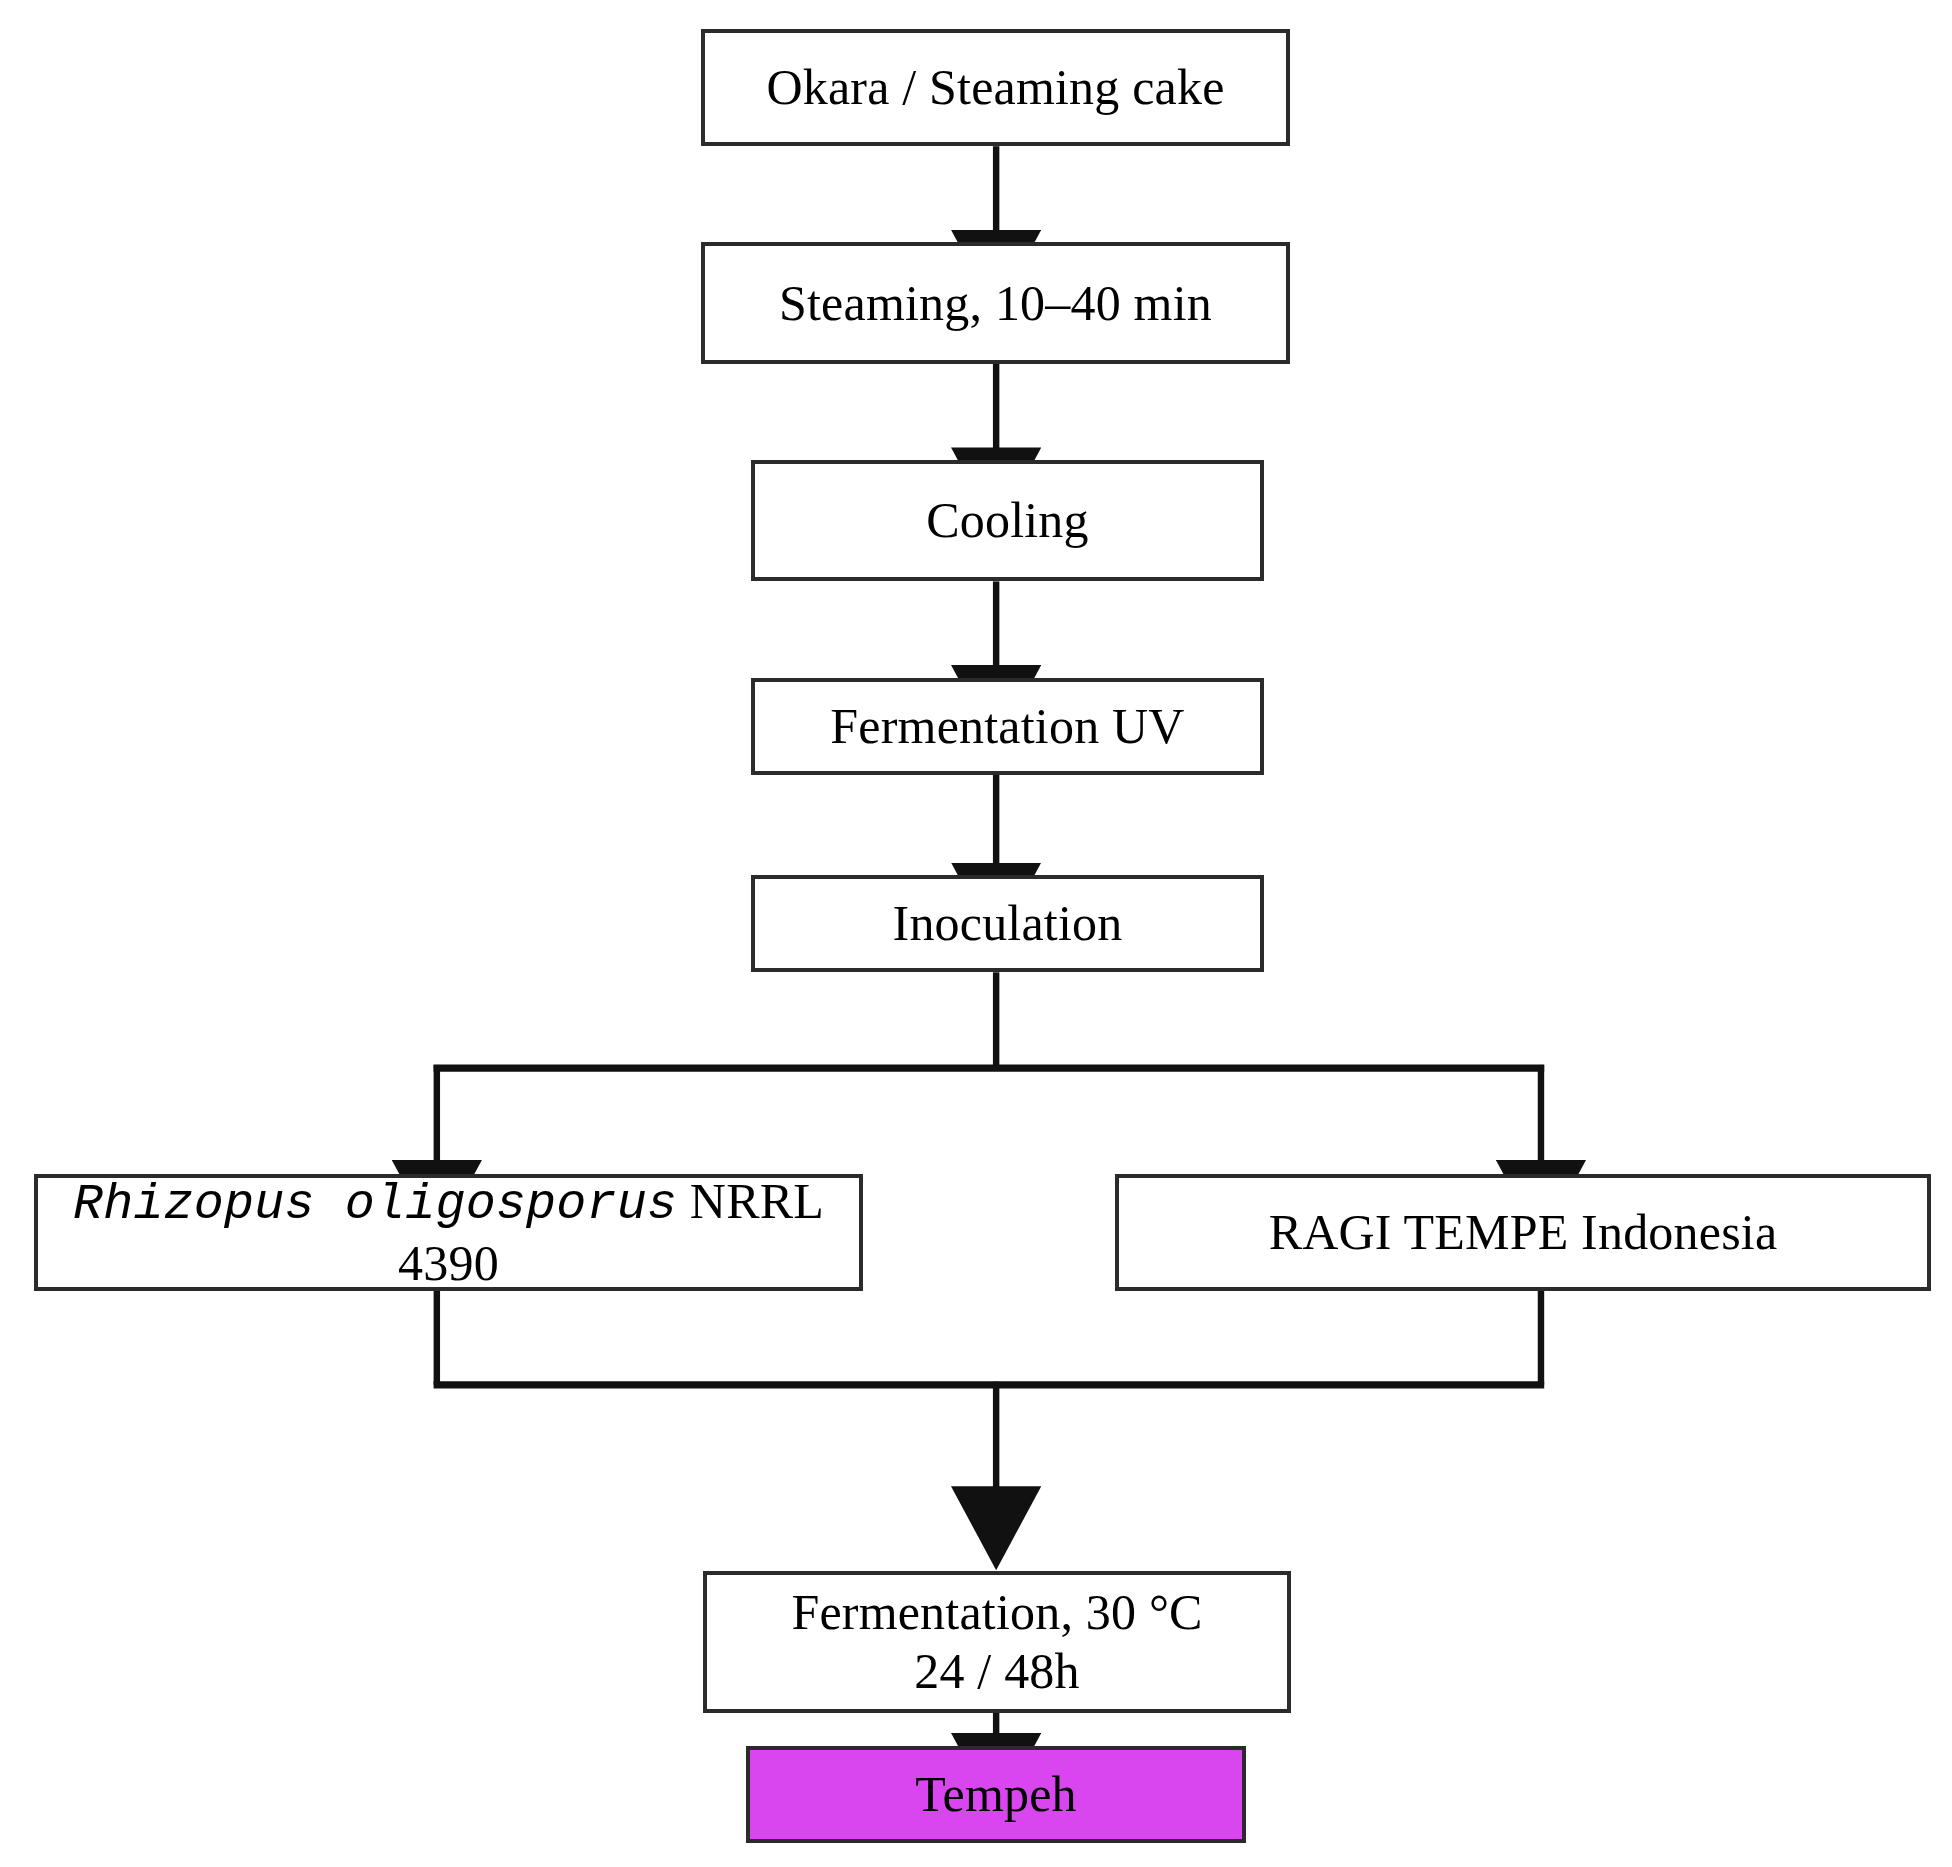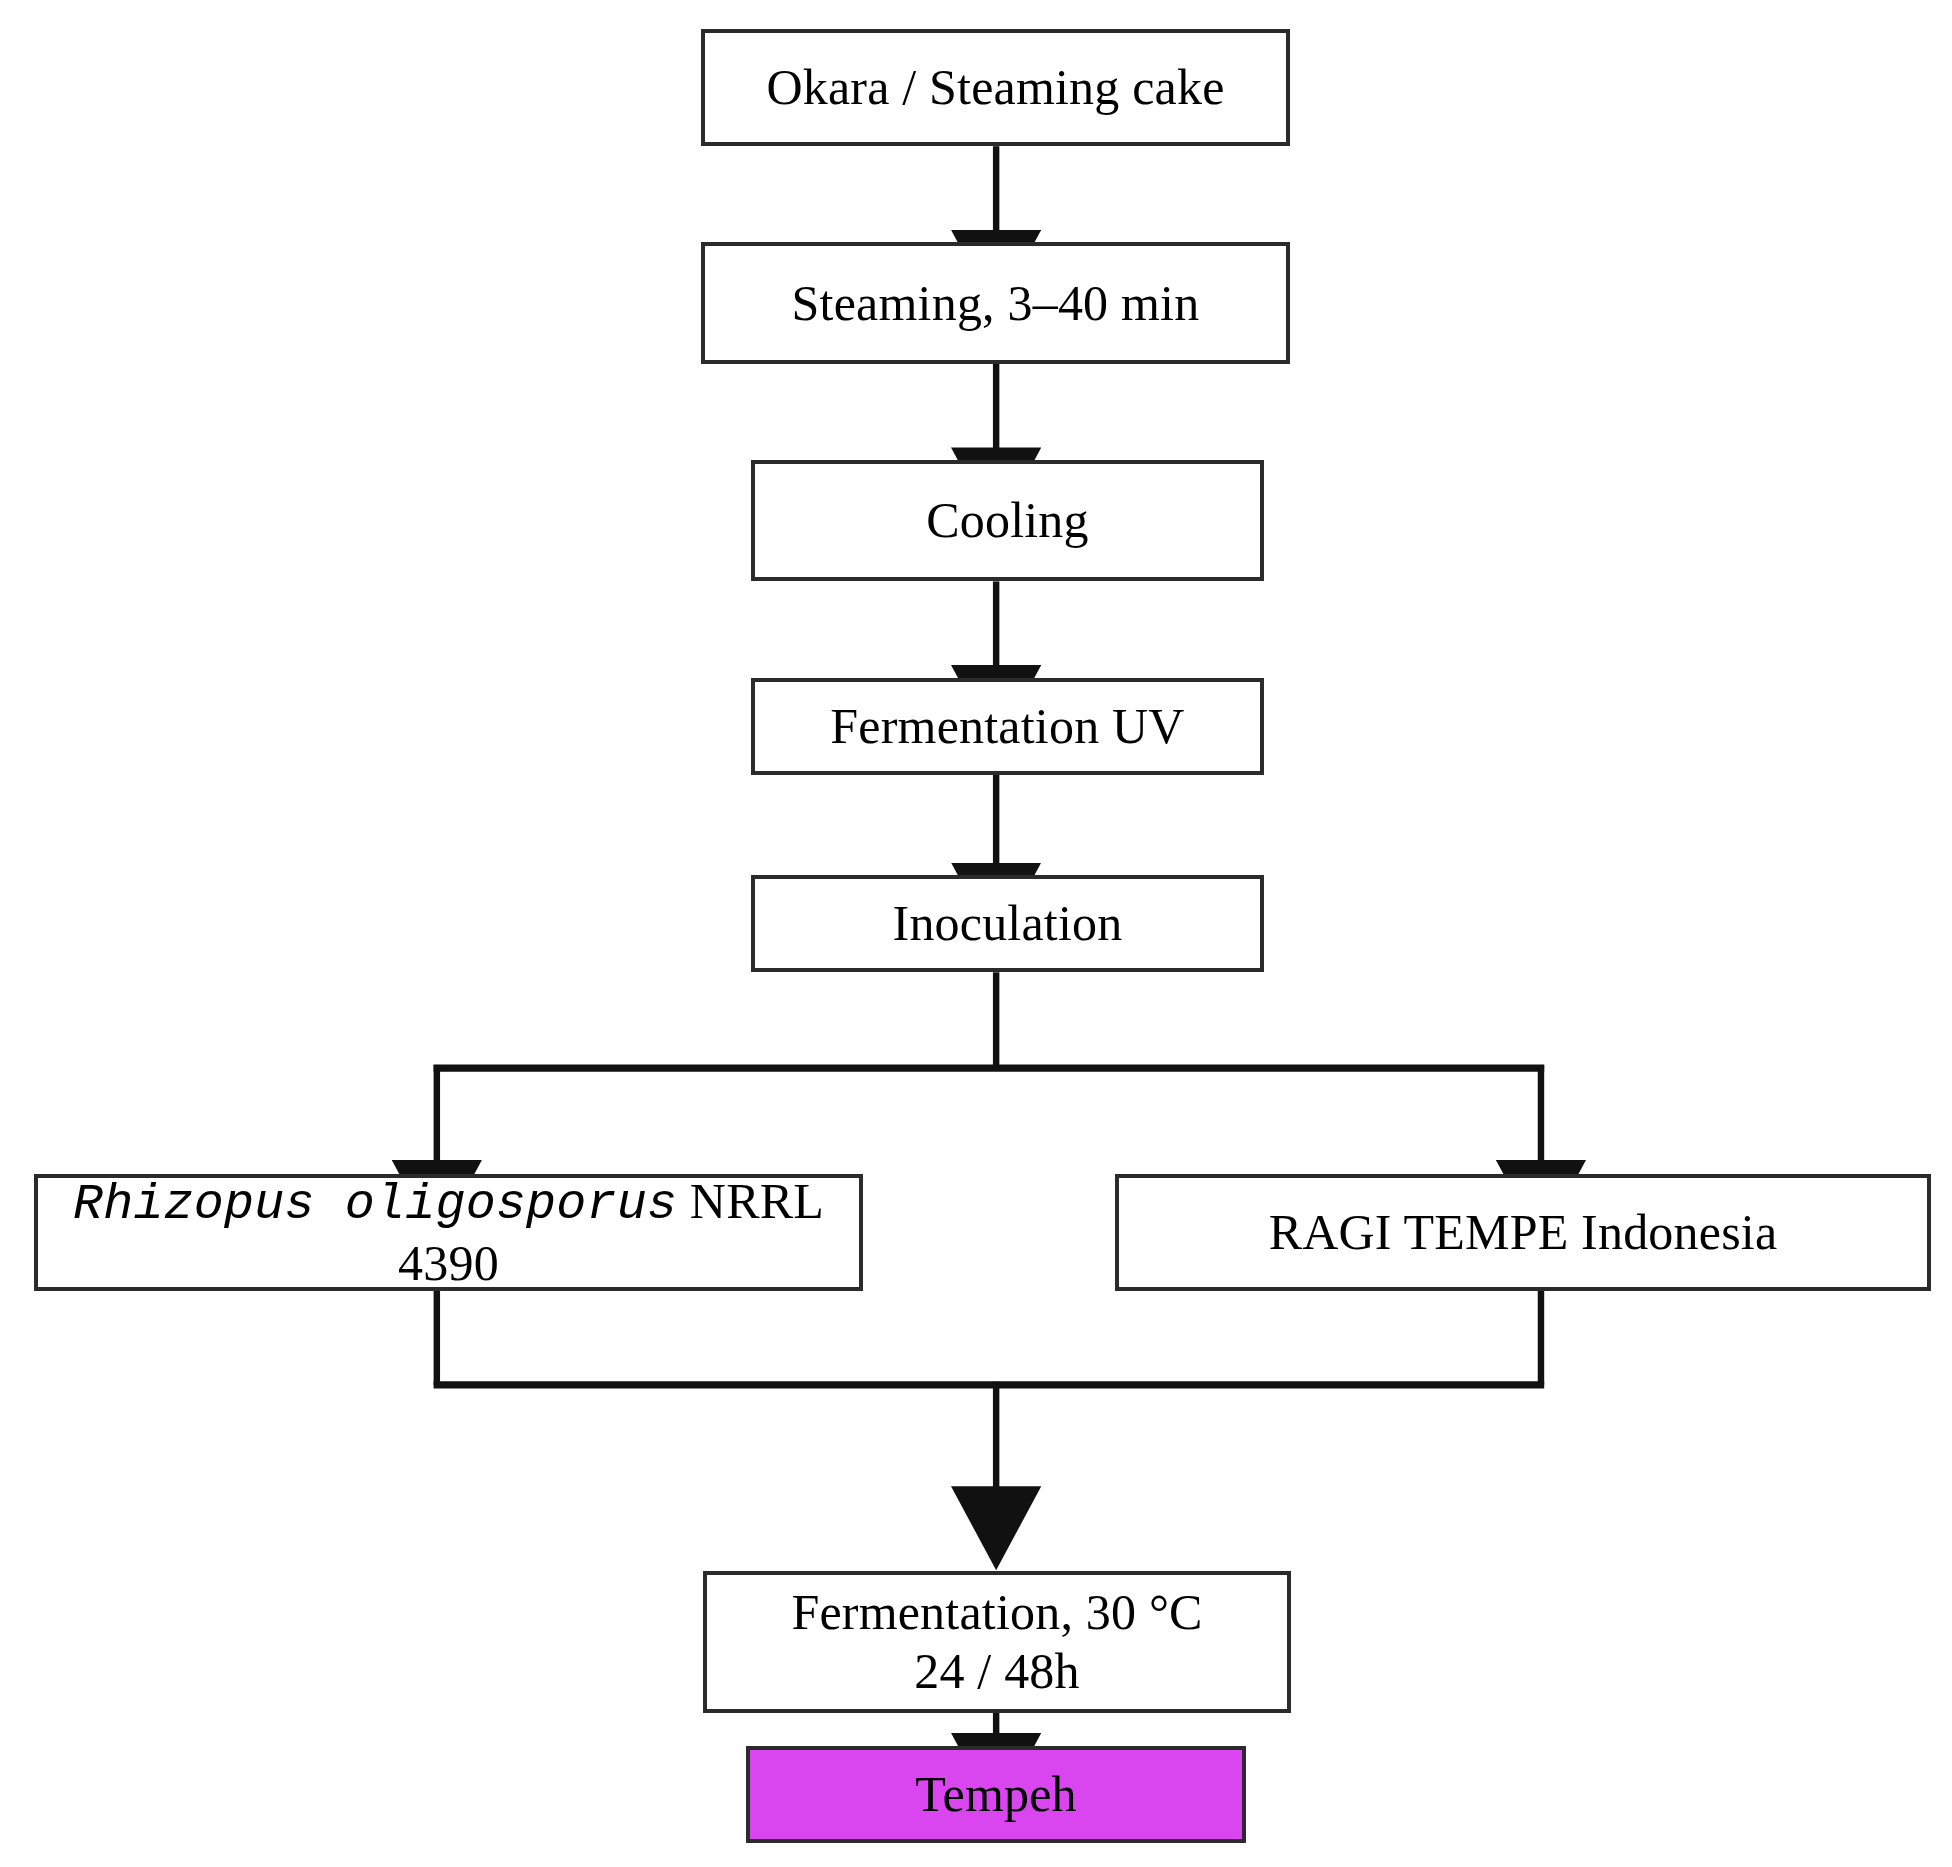--- a/index.html
+++ b/index.html
@@ -86,21 +86,21 @@
     <line x1="1236" y1="1714" x2="1236" y2="1855" stroke="#111111" stroke-width="8" marker-end="url(#arrowhead)"></line>
 
     <line x1="1236" y1="2036" x2="1236" y2="2161" stroke="#111111" stroke-width="8" marker-end="url(#arrowhead)"></line>
   </svg>
 
   <div class="node" style="left:701px; top:29px; width:589px; height:117px;">
     <span class="txt">Okara / Steaming cake</span>
   </div>
 
   <div class="node" style="left:701px; top:242px; width:589px; height:122px;">
-    <span class="txt">Steaming, 3–40 min</span>
+    <span class="txt">Steaming, 10–40 min</span>
   </div>
 
   <div class="node" style="left:751px; top:460px; width:513px; height:121px;">
     <span class="txt">Cooling</span>
   </div>
 
   <div class="node" style="left:751px; top:678px; width:513px; height:97px;">
     <span class="txt">Fermentation UV</span>
   </div>
 

